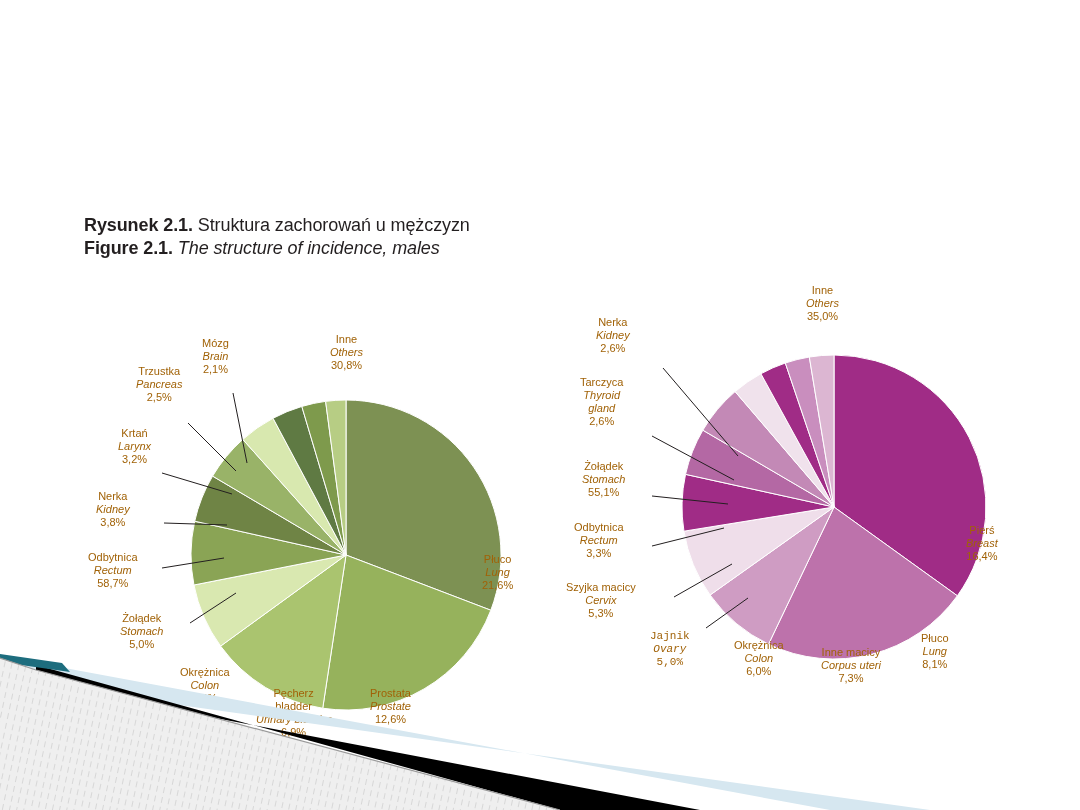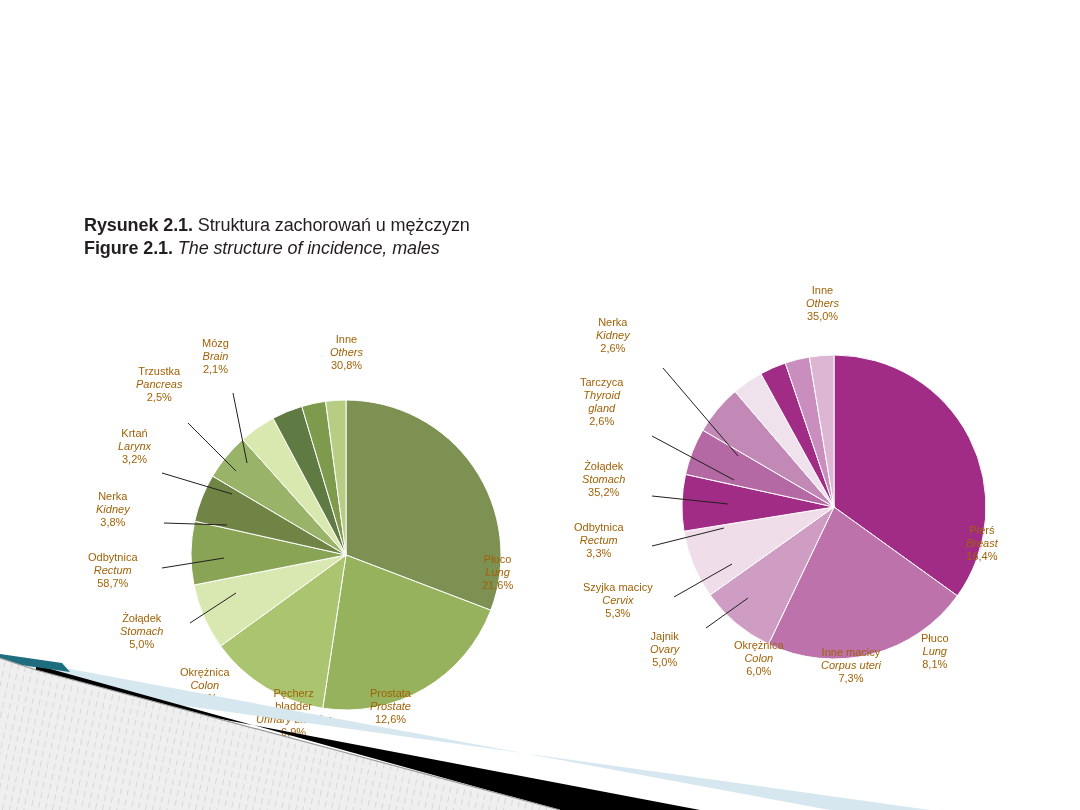--- a/index.html
+++ b/index.html
@@ -163,33 +163,33 @@
           </div>
           <div class="lbl ta-c" style="left: 14px; top: 148px;">
             <span class="pl">Tarczyca</span>
             <span class="en">Thyroid</span>
             <span class="en">gland</span>
             <span class="pc">2,6%</span>
           </div>
           <div class="lbl ta-c" style="left: 16px; top: 232px;">
             <span class="pl">Żołądek</span>
             <span class="en">Stomach</span>
-            <span class="pc">35,2%</span>
+            <span class="pc">55,1%</span>
           </div>
           <div class="lbl ta-c" style="left: 8px; top: 293px;">
             <span class="pl">Odbytnica</span>
             <span class="en">Rectum</span>
             <span class="pc">3,3%</span>
           </div>
-          <div class="lbl ta-c" style="left: 17px; top: 353px;">
+          <div class="lbl ta-c" style="left: 0px; top: 353px;">
             <span class="pl">Szyjka macicy</span>
             <span class="en">Cervix</span>
             <span class="pc">5,3%</span>
           </div>
-          <div class="lbl ta-c" style="left: 84px; top: 402px;">
+          <div class="lbl ta-c" style="left: 84px; top: 402px; font-family: Liberation Mono, monospace;">
             <span class="pl">Jajnik</span>
             <span class="en">Ovary</span>
             <span class="pc">5,0%</span>
           </div>
           <div class="lbl ta-c" style="left: 168px; top: 411px;">
             <span class="pl">Okrężnica</span>
             <span class="en">Colon</span>
             <span class="pc">6,0%</span>
           </div>
           <div class="lbl ta-c" style="left: 255px; top: 418px;">

